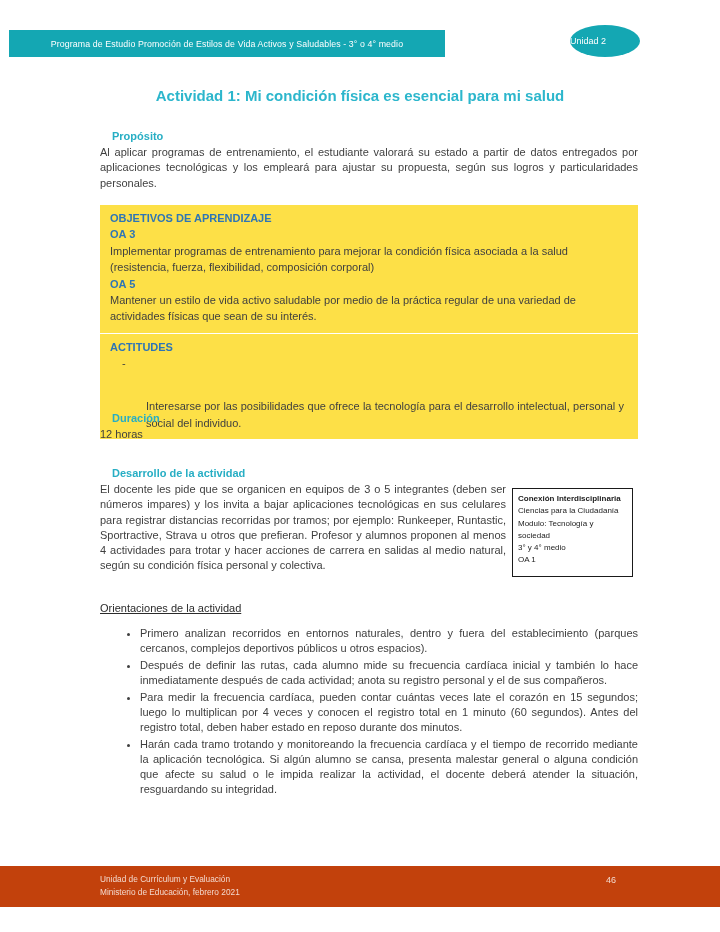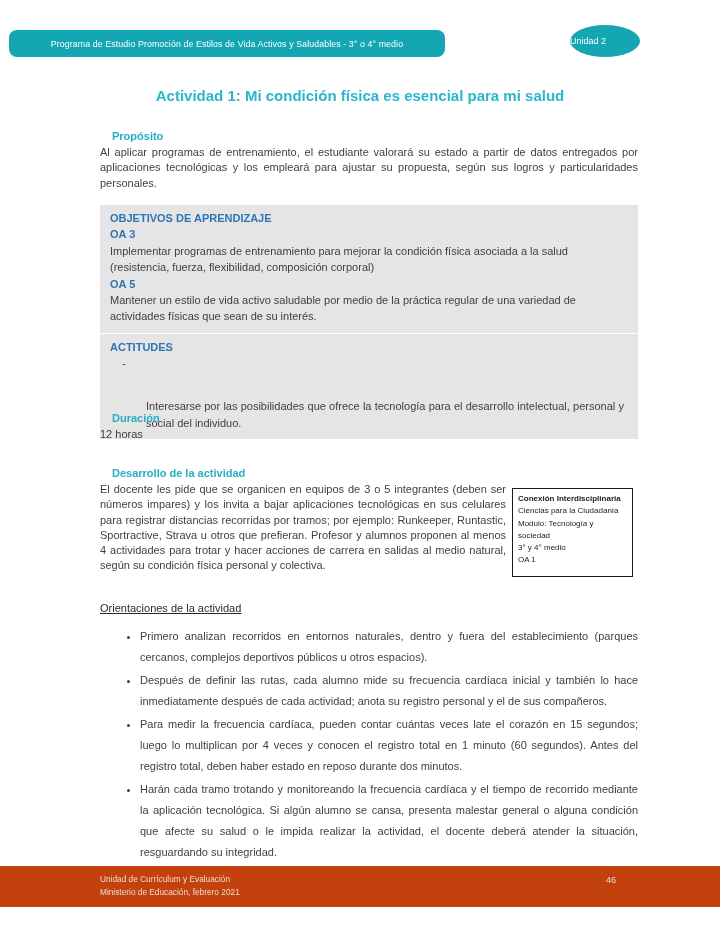--- a/index.html
+++ b/index.html
@@ -9,21 +9,21 @@
     font-family:"Liberation Sans","DejaVu Sans",sans-serif;
     color:#3f3f3f;
     position:relative;
     overflow:hidden;
   }
   
   .header-pill {
     position:absolute; left:9px; top:30px;
     width:436px; height:27px;
     background:#14a7b3;
-    border-radius:8px;
+    border-radius:0;
     display:flex; align-items:center; justify-content:center;
     color:#ffffff; font-size:8.8px; letter-spacing:.1px;
   }
   .unit-badge {
     position:absolute; left:570px; top:25px;
     width:70px; height:32px;
     background:#14a7b3;
     border-radius:50%;
     display:flex; align-items:center; justify-content:flex-start;
     color:#ffffff; font-size:9px;
@@ -34,21 +34,21 @@
     text-align:center;
     color:#2cb6cc; font-size:15px; font-weight:600;
   }
   
   .sec { position:absolute; left:100px; width:538px; }
   .sec-heading { color:#27aec4; font-size:11px; font-weight:700; margin:0 0 3px 12px; }
   .para { font-size:11px; line-height:15.3px; text-align:justify; margin:0; }
   
   .blue-box {
     position:absolute; left:100px; width:538px;
-    background:#e5e5e5;
+    background:#fde047;
     box-sizing:border-box;
     padding:5px 10px 8px 10px;
     font-size:11px; line-height:16.4px;
   }
   .box-heading { color:#2e75b6; font-weight:600; }
   .oa-code { color:#2e75b6; font-weight:600; }
   .oa-text { color:#3f3f3f; }
   .act-row { display:flex; }
   .act-dash { width:24px; padding-left:12px; flex:none; }
   .act-text { flex:1; text-align:justify; padding-right:4px;margin-top:43px; }
@@ -67,21 +67,21 @@
   .conexion-title { font-weight:700; white-space:nowrap; }
   
   .orientaciones-heading {
     position:absolute; left:100px; top:602px;
     color:#2b2b2b; font-size:11px;
     text-decoration:underline;
   }
   .bullets { position:absolute; left:100px; top:626px; width:538px; }
   .bullets ul { margin:0; padding-left:40px; }
   .bullets li {
-    font-size:11px; line-height:21px;
+    font-size:11px; line-height:15px;
     text-align:justify;
     margin:0 0 2px 0;
   }
   
   .footer-bar {
     position:absolute; left:0; top:866px;
     width:720px; height:41px;
     background:#c2410c;
   }
   .footer-org {

